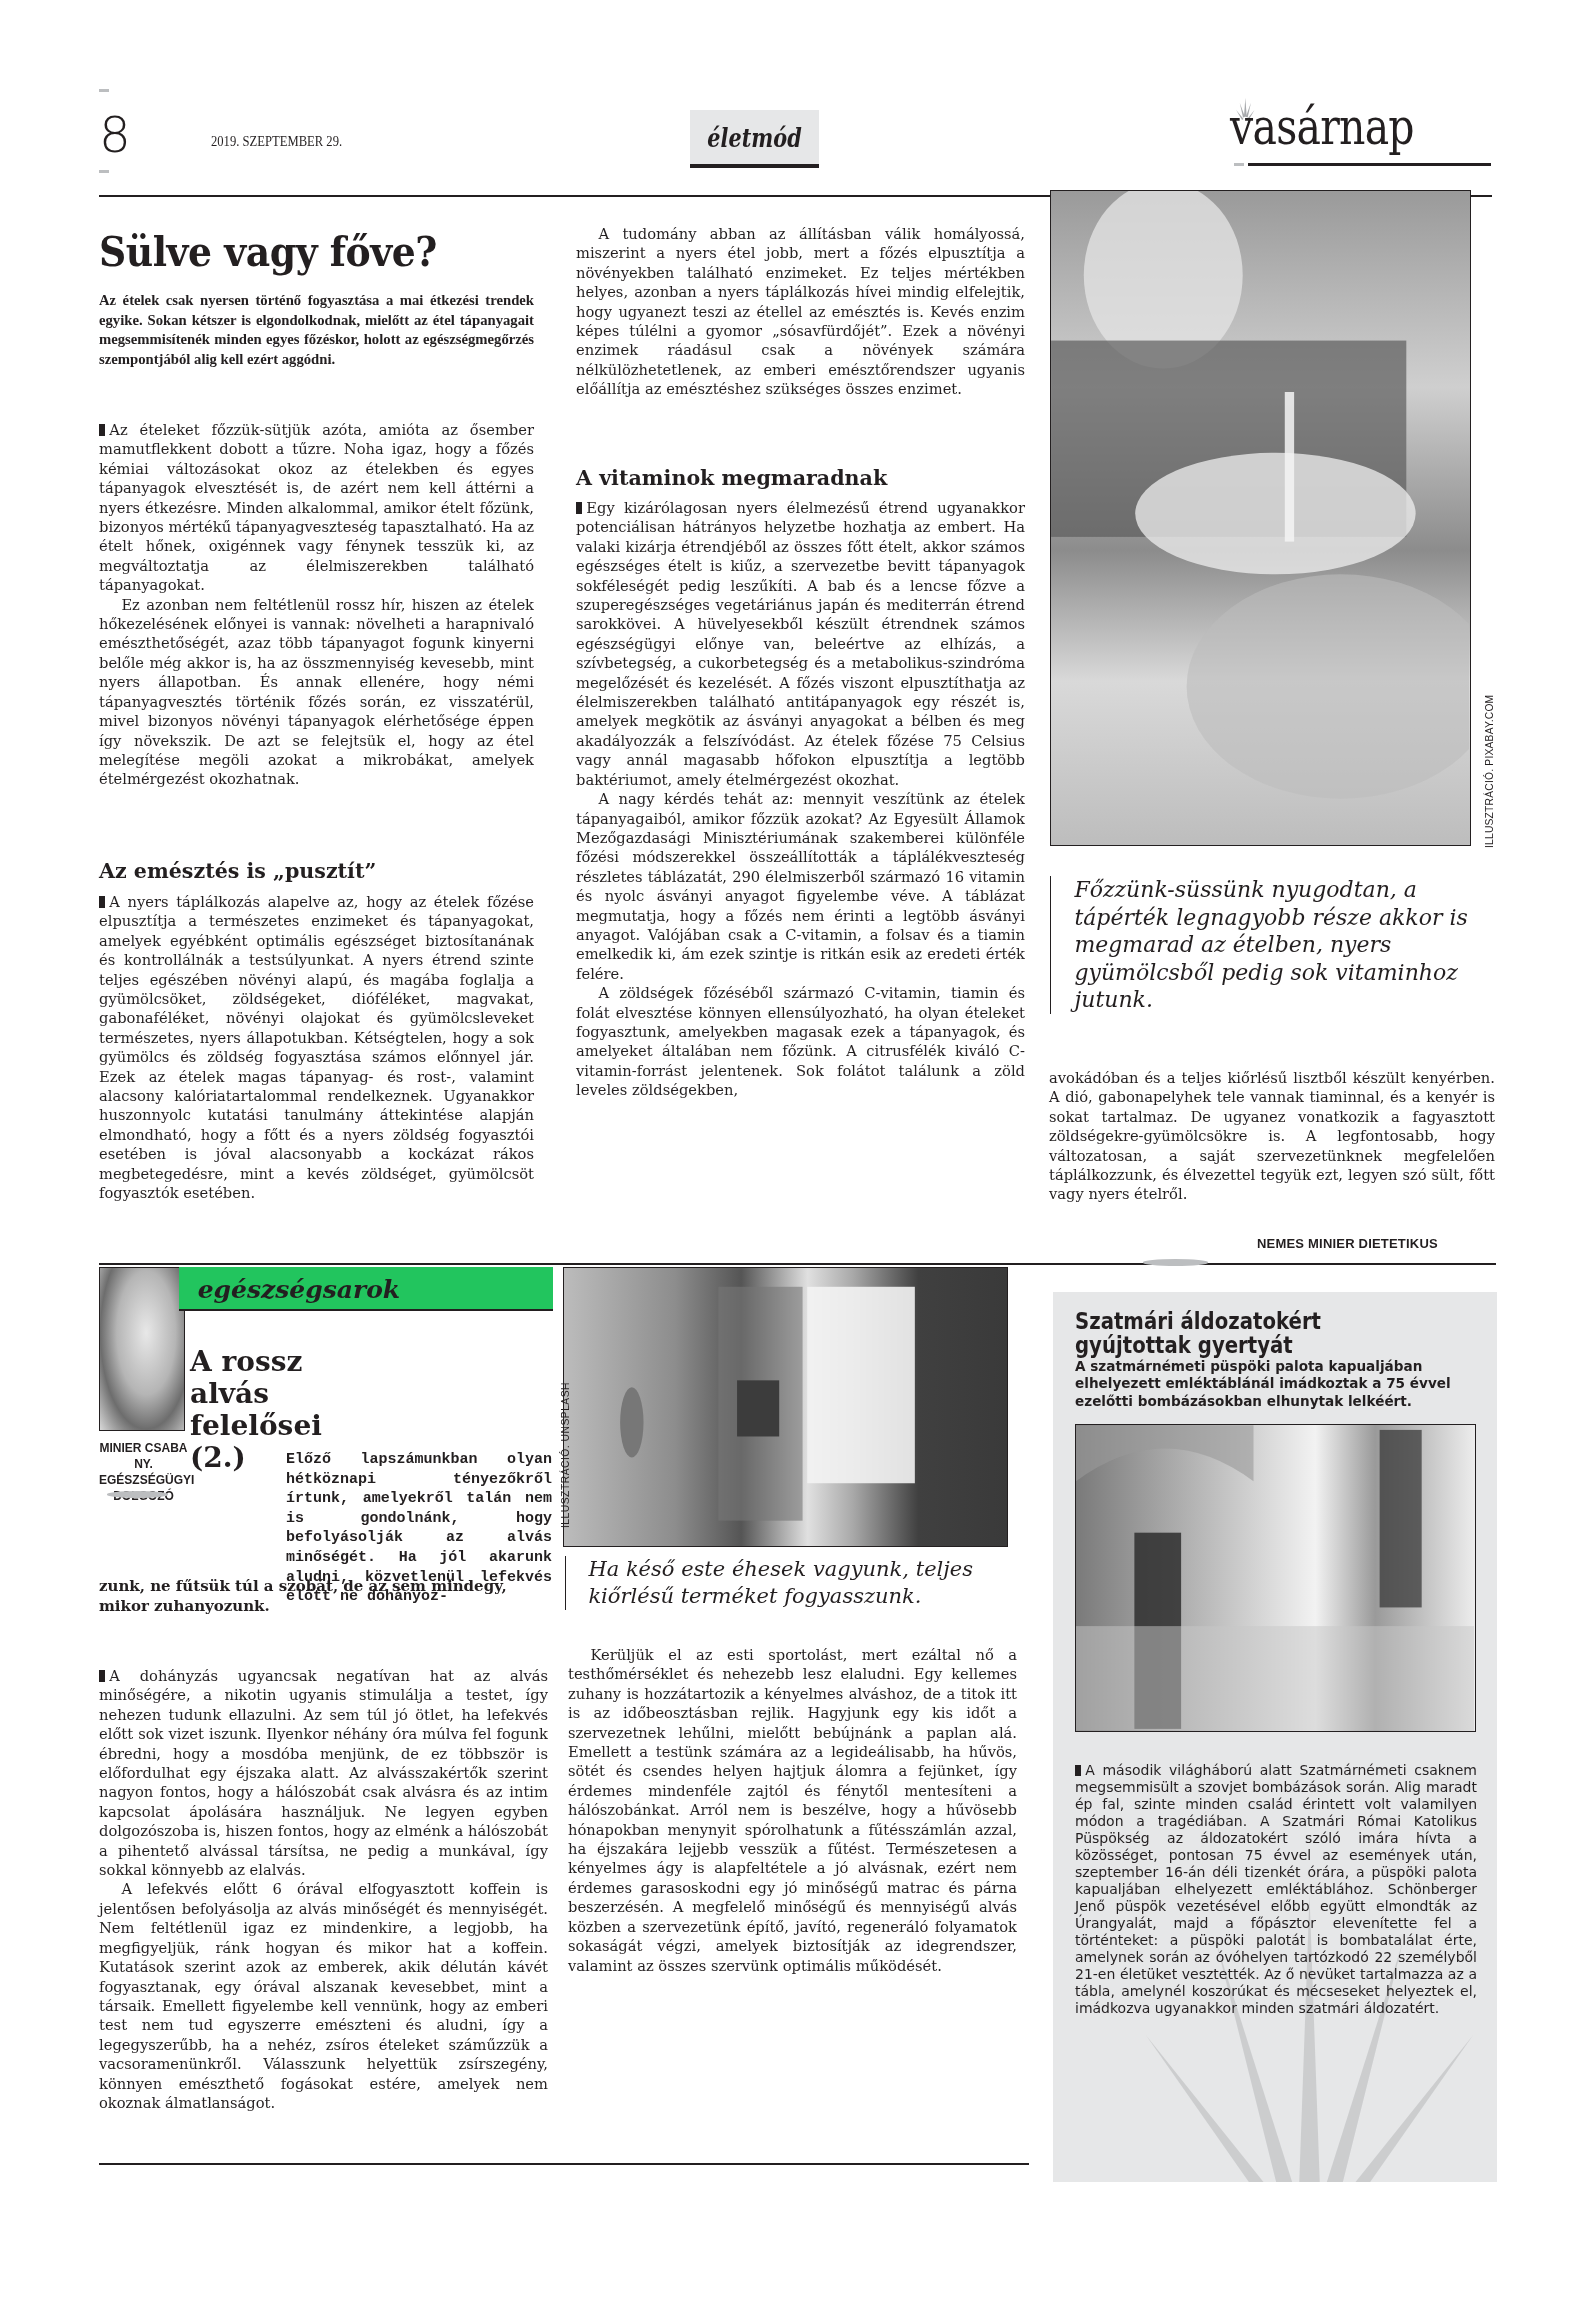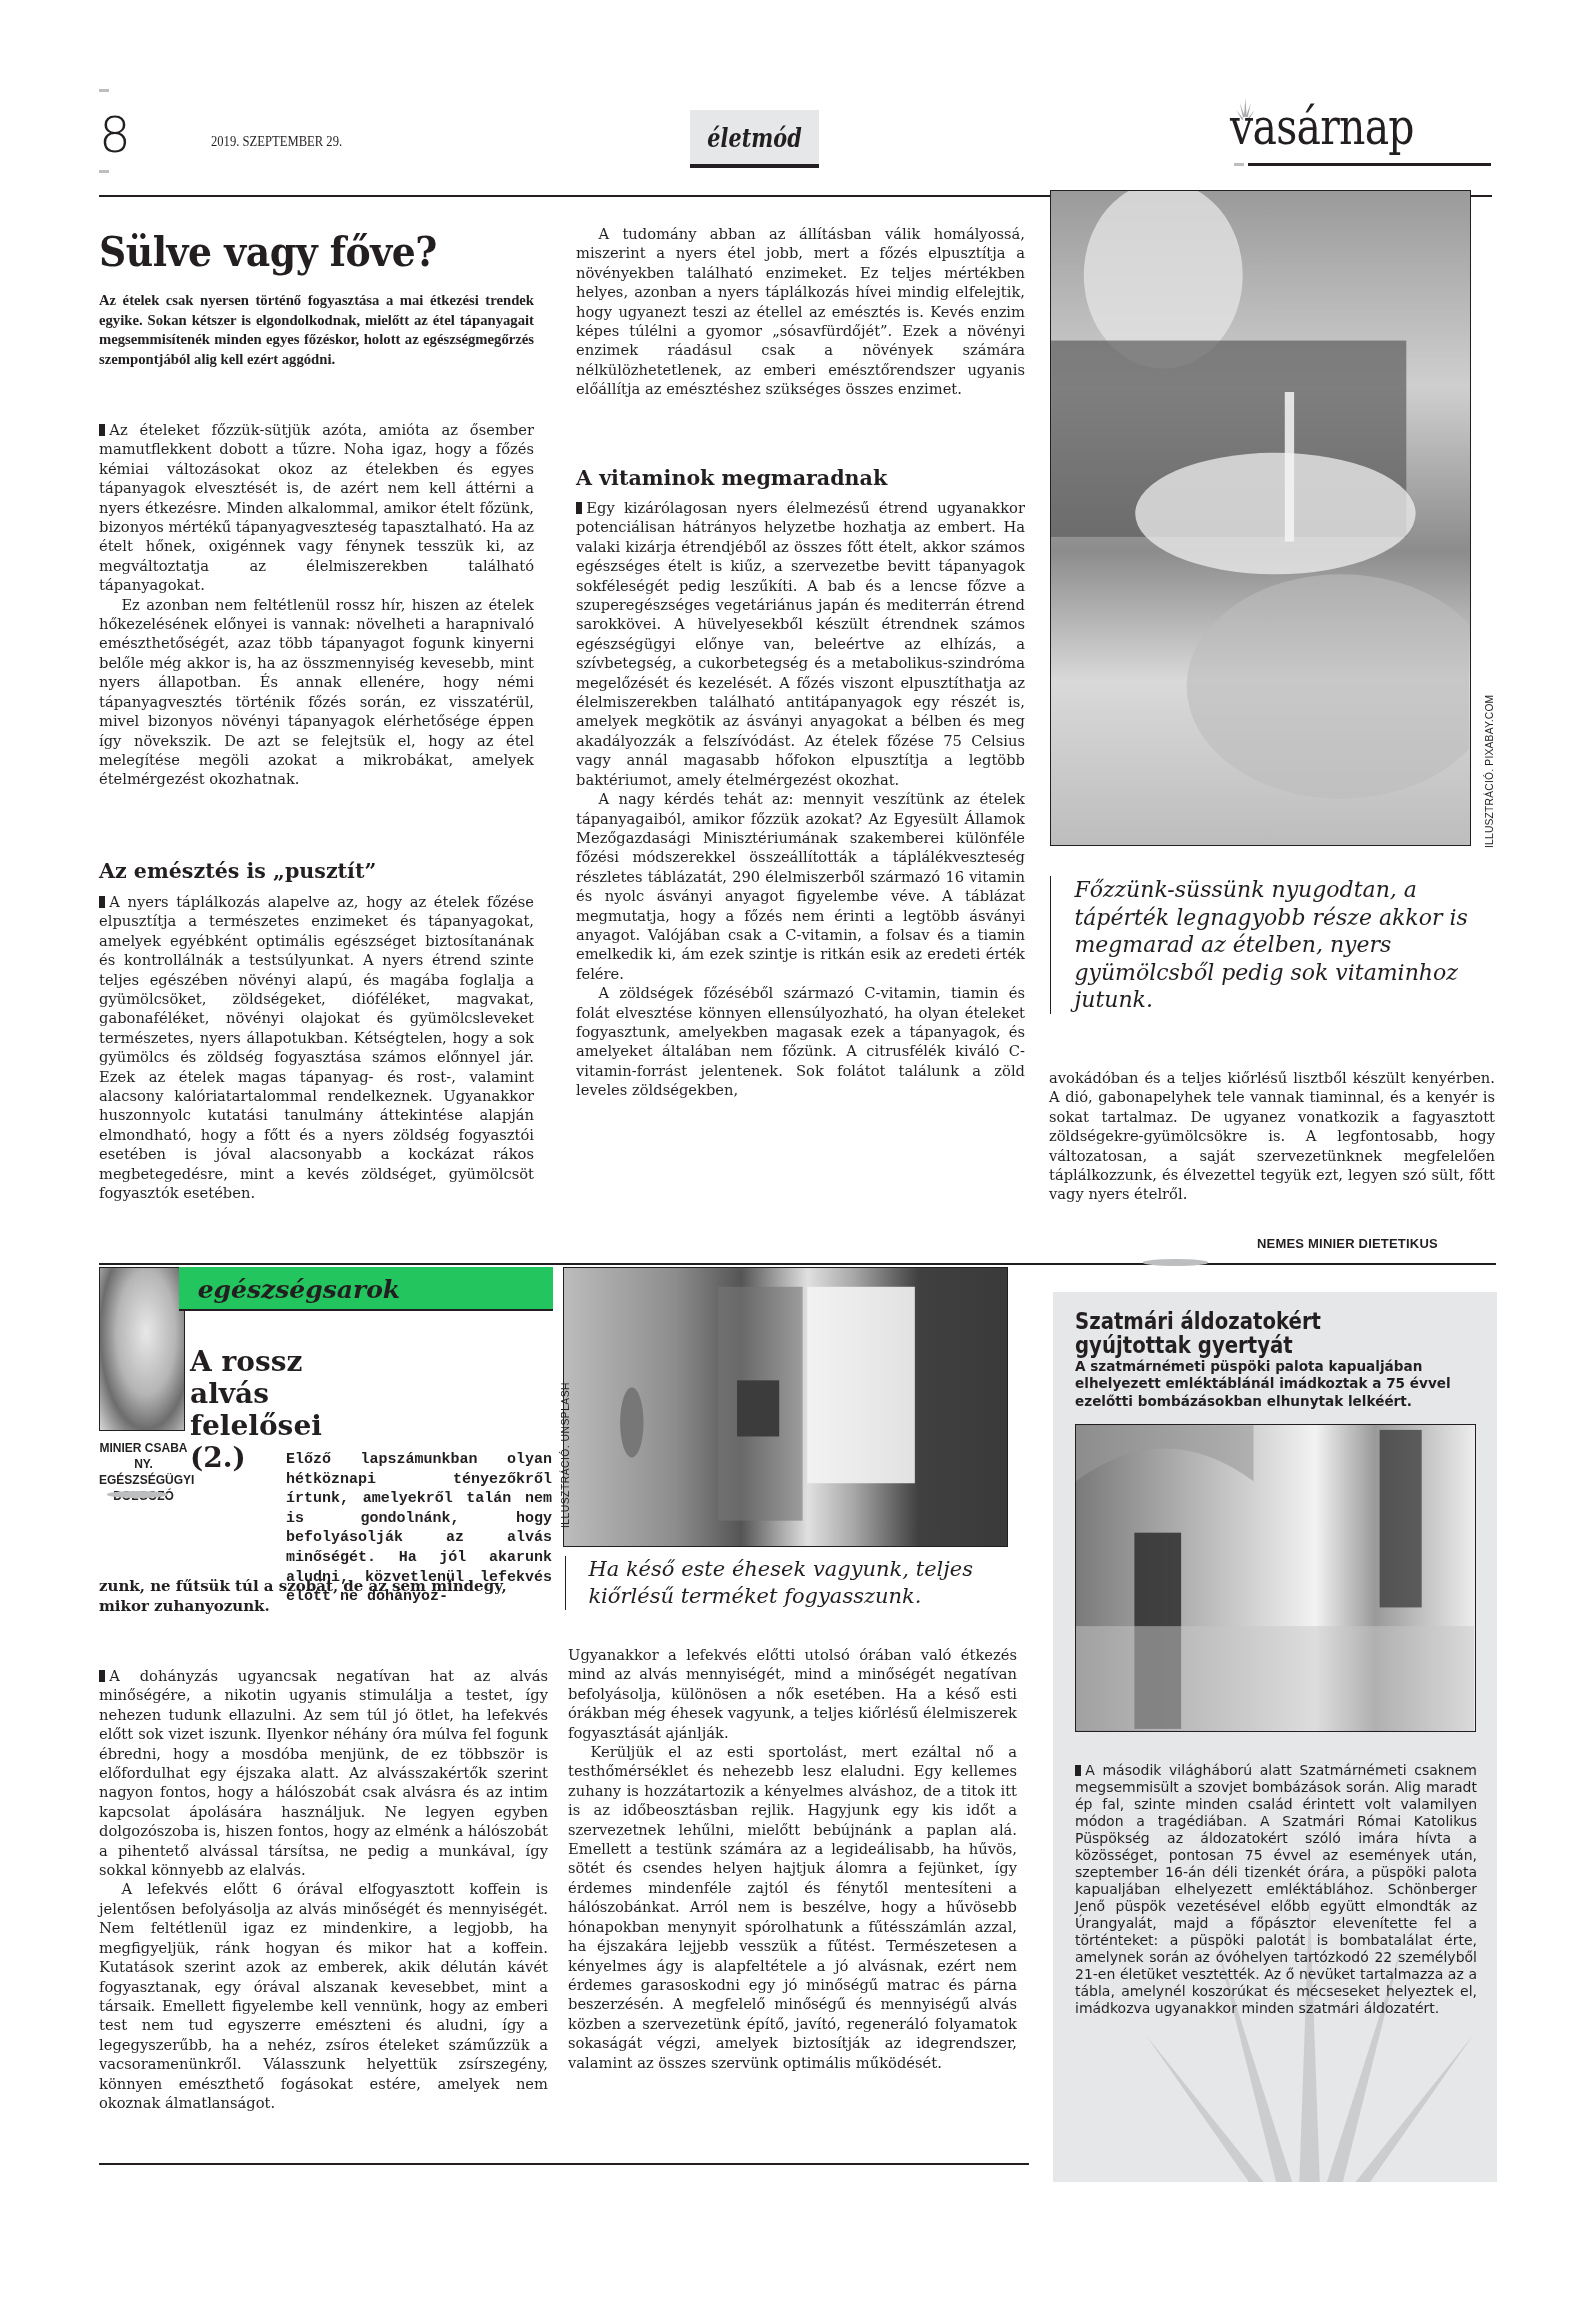--- a/index.html
+++ b/index.html
@@ -161,21 +161,20 @@
   <svg width="443" height="278" viewBox="0 0 947 594">
     <rect x="520" y="40" width="230" height="420" fill="#f3f3f3" opacity="0.9"></rect>
     <rect x="330" y="40" width="180" height="500" fill="#777" opacity="0.6"></rect>
     <rect x="370" y="240" width="90" height="120" fill="#3c3c3c"></rect>
     <ellipse cx="145" cy="330" rx="25" ry="75" fill="#777"></ellipse>
   </svg>
 </div>
 <div class="abs" id="fridge-credit" style="top:1528px;">ILLUSZTRÁCIÓ. UNSPLASH</div>
 <div class="abs" id="pull2" style="top:1556px;">Ha késő este éhesek vagyunk, teljes kiőrlésű terméket fogyasszunk.</div>
 <div class="abs serif-body" id="hc-body2">
-  <p>Ugyanakkor a lefekvés előtti utolsó órában való étkezés mind az alvás mennyiségét, mind a minőségét negatívan befolyásolja, különösen a nők esetében. Ha a késő esti órákban még éhesek vagyunk, a teljes kiőrlésű élelmiszerek fogyasztását ajánlják.</p>
   <p class="indent">Kerüljük el az esti sportolást, mert ezáltal nő a testhőmérséklet és nehezebb lesz elaludni. Egy kellemes zuhany is hozzátartozik a kényelmes alváshoz, de a titok itt is az időbeosztásban rejlik. Hagyjunk egy kis időt a szervezetnek lehűlni, mielőtt bebújnánk a paplan alá. Emellett a testünk számára az a legideálisabb, ha hűvös, sötét és csendes helyen hajtjuk álomra a fejünket, így érdemes mindenféle zajtól és fénytől mentesíteni a hálószobánkat. Arról nem is beszélve, hogy a hűvösebb hónapokban menynyit spórolhatunk a fűtésszámlán azzal, ha éjszakára lejjebb vesszük a fűtést. Természetesen a kényelmes ágy is alapfeltétele a jó alvásnak, ezért nem érdemes garasoskodni egy jó minőségű matrac és párna beszerzésén. A megfelelő minőségű és mennyiségű alvás közben a szervezetünk építő, javító, regeneráló folyamatok sokaságát végzi, amelyek biztosítják az idegrendszer, valamint az összes szervünk optimális működését.</p>
 </div>
 <div class="abs" id="bottom-rule" style="top:2163px;"></div>
 
 <div class="abs" id="box">
   <svg id="box-flame" viewBox="0 0 700 700">
     <g fill="#8a8c8e">
       <polygon points="350,0 375,700 325,700"></polygon>
         <polygon points="150,100 340,700 300,700"></polygon>
         <polygon points="550,100 400,700 360,700"></polygon>

